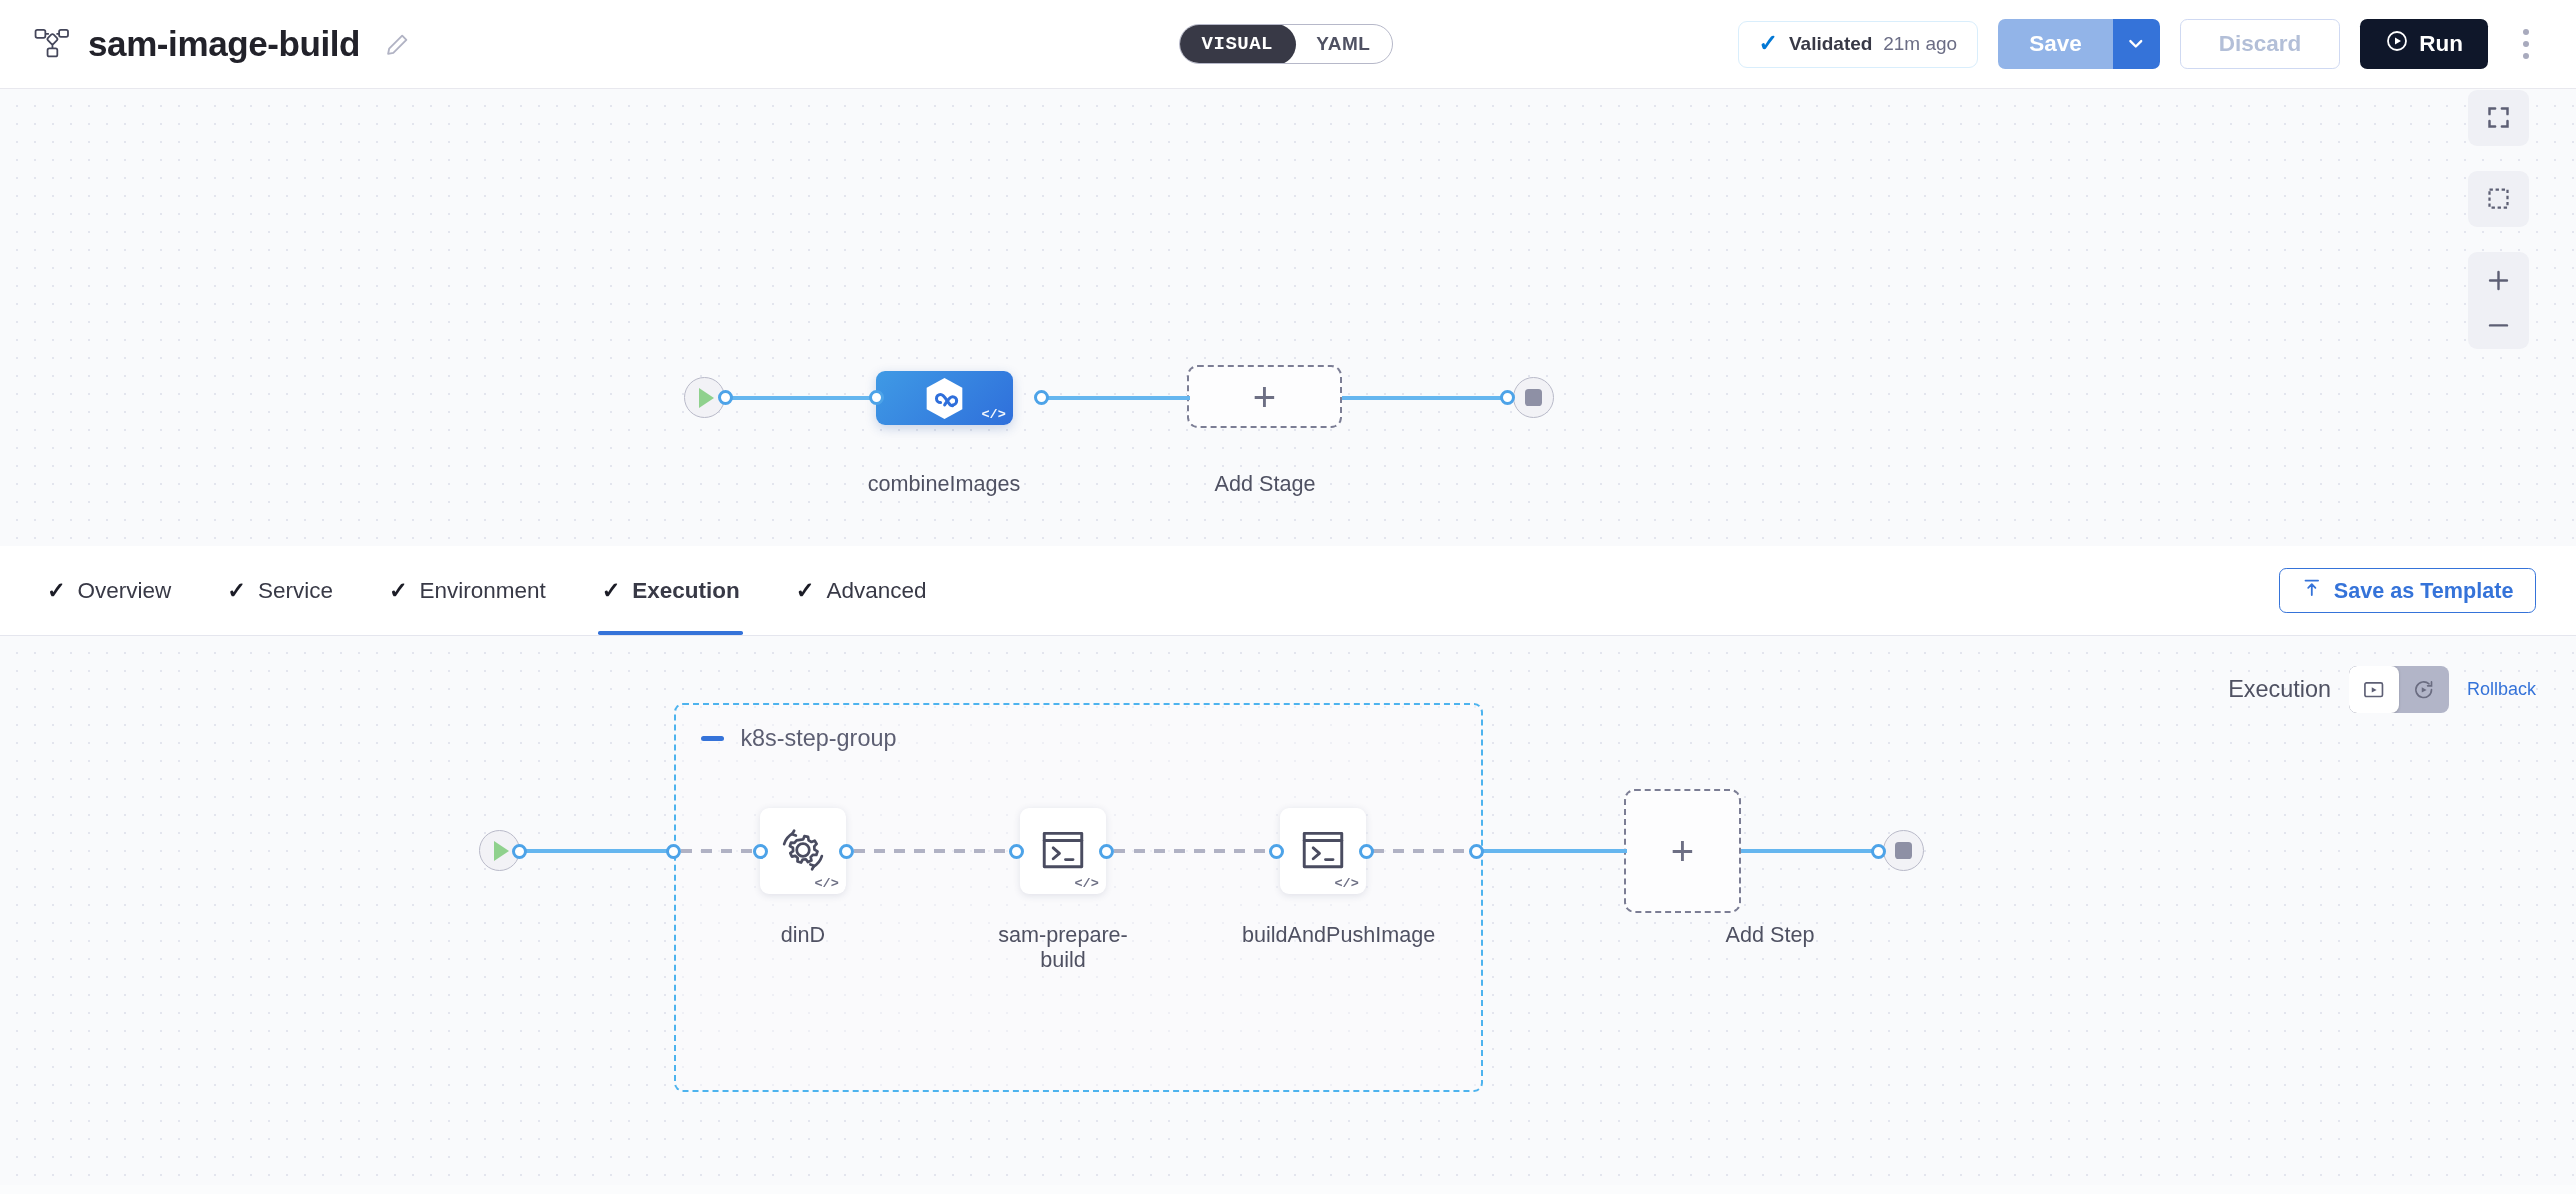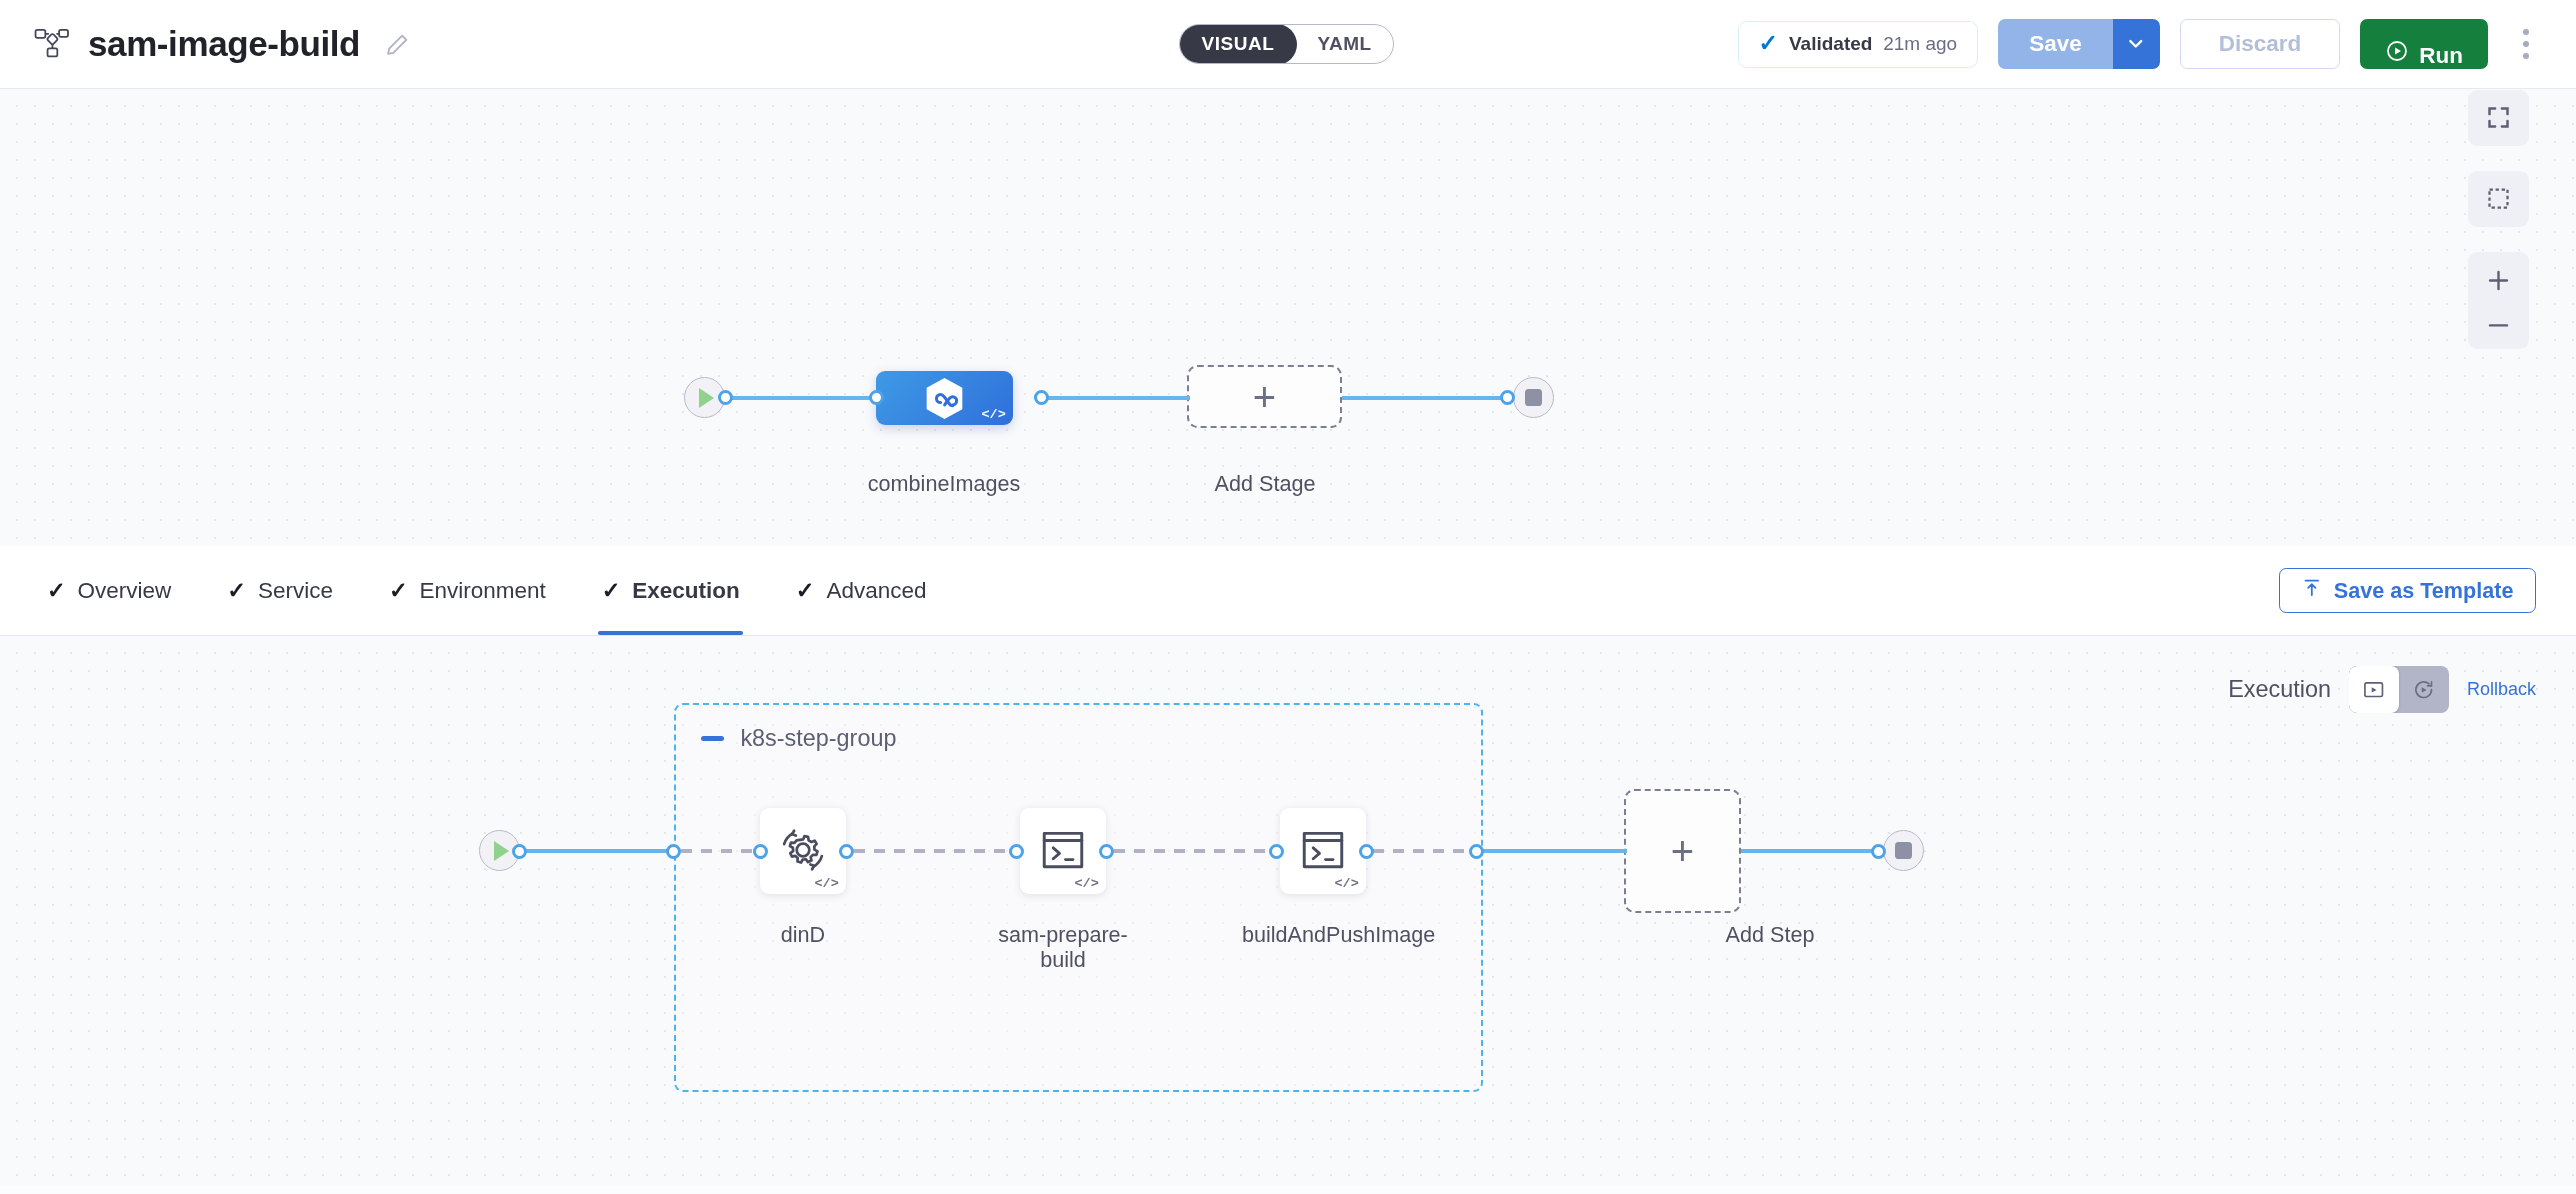--- a/index.html
+++ b/index.html
@@ -33,21 +33,21 @@
     display: flex; align-items: center;
     border: 0.9px solid #b6b8c9; border-radius: 21.6px;
     height: 40px; background: #ffffff;
     overflow: hidden;
   }
   .mode-seg {
     font-size: 19px; font-weight: 700; letter-spacing: 0.5px;
     padding: 0 21.6px; height: 40px; display: flex; align-items: center;
     cursor: pointer; color: #4f5162;
   }
-  .mode-seg.active { background: #383946; color: #ffffff; border-radius: 21.6px; margin: -0.9px; height: 41px; padding: 0 22.5px; }
+  .mode-seg.active { background: #383946; color: #ffffff; border-radius: 21.6px; margin: -0.9px; height: 41px; padding: 0 22.5px; font-family: Liberation Mono, monospace; }
 
   .hdr-right {
     margin-left: auto; display: flex; align-items: center; gap: 20px;
   }
   .validated-badge {
     display: flex; align-items: center; gap: 10.8px;
     border: 0.9px solid #d9eefc; border-radius: 9px;
     background: #ffffff;
     height: 47px; padding: 0 20px;
   }
@@ -64,23 +64,23 @@
   .save-caret {
     background: #3573d9; width: 47px; display: flex; align-items: center; justify-content: center;
     cursor: pointer;
   }
   .discard-btn {
     height: 50px; border: 0.9px solid #cfd9f2; border-radius: 7.2px; background: #ffffff;
     color: #b3bfd8; font-size: 22.5px; font-weight: 700; padding: 0 38px;
     display: flex; align-items: center;
   }
   .run-btn {
-    height: 50px; border-radius: 7.2px; background: #15803d; color: #ffffff;
+    height: 50px; border-radius: 7.2px; background: #0f172a; color: #ffffff;
     font-size: 22.5px; font-weight: 700; padding: 0 25px;
-    display: flex; align-items: flex-end; gap: 10px; border: none; cursor: pointer;
+    display: flex; align-items: center; gap: 10px; border: none; cursor: pointer;
   }
   .kebab { width: 36px; height: 50px; display: flex; flex-direction: column; align-items: center; justify-content: center; gap: 5.4px; cursor: pointer; }
   .kebab i { width: 6.3px; height: 6.3px; border-radius: 50%; background: #a8aabd; display: block; }
 
   
   .canvas {
     position: relative;
     background-color: #f9fafc;
     background-image: radial-gradient(#e3e5ee 1.3px, transparent 1.3px);
     background-size: 18px 18px;

